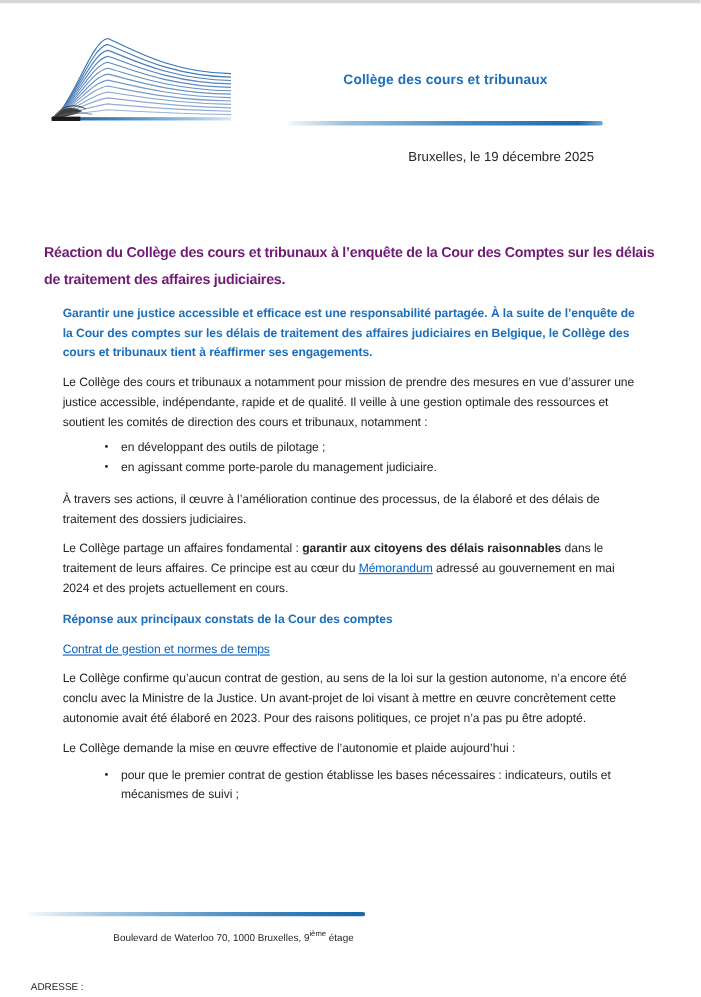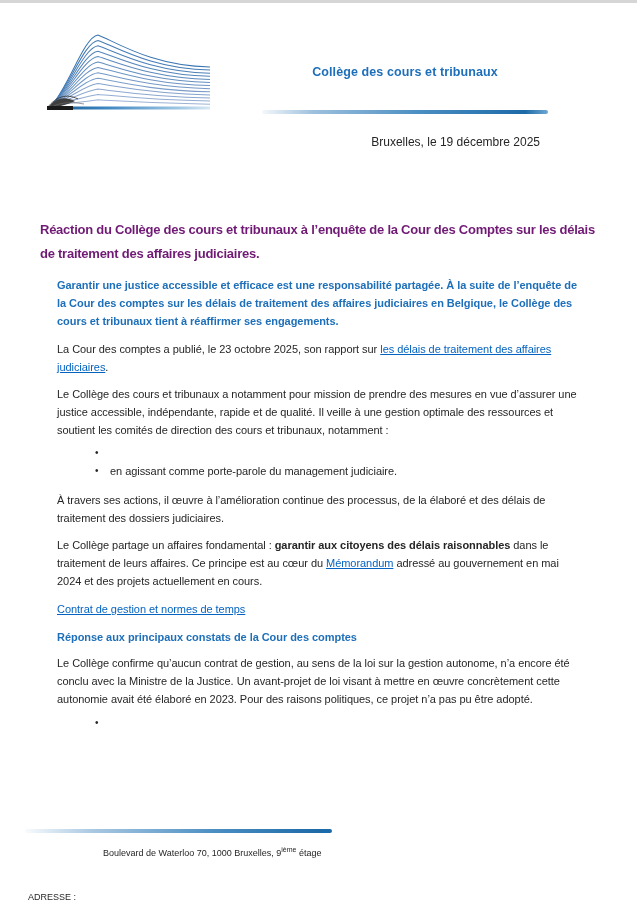--- a/index.html
+++ b/index.html
@@ -110,48 +110,50 @@
   <div class="org-title">Collège des cours et tribunaux</div>
   <div class="header-rule"></div>
   <div class="date-line">Bruxelles, le 19 décembre 2025</div>
 
   <div class="content">
 
     <div class="doc-title">Réaction du Collège des cours et tribunaux à l’enquête de la Cour des Comptes sur les délais de traitement des affaires judiciaires.</div>
 
     <p class="para intro">Garantir une justice accessible et efficace est une responsabilité partagée. À la suite de l’enquête de la Cour des comptes sur les délais de traitement des affaires judiciaires en Belgique, le Collège des cours et tribunaux tient à réaffirmer ses engagements.</p>
 
-    <p class="para p1"><span>La Cour des comptes a publié, le 23 octobre 2025, son rapport sur </span><a class="doclink">les délais de traitement des affaires judiciaires</a><span>.</span></p>
 
     <p class="para p2">Le Collège des cours et tribunaux a notamment pour mission de prendre des mesures en vue d’assurer une justice accessible, indépendante, rapide et de qualité. Il veille à une gestion optimale des ressources et soutient les comités de direction des cours et tribunaux, notamment :</p>
 
     <ul class="bullets">
       <li>
           <span class="marker">•</span>
+          <span>en développant des outils de pilotage ;</span>
         </li>
       <li>
           <span class="marker">•</span>
           <span>en agissant comme porte-parole du management judiciaire.</span>
         </li>
     </ul>
 
     <p class="para p3">À travers ses actions, il œuvre à l’amélioration continue des processus, de la élaboré et des délais de traitement des dossiers judiciaires.</p>
 
     <p class="para p4"><span>Le Collège partage un affaires fondamental : </span><span class="bold">garantir aux citoyens des délais raisonnables</span><span> dans le traitement de leurs affaires. Ce principe est au cœur du </span><a class="doclink">Mémorandum</a><span> adressé au gouvernement en mai 2024 et des projets actuellement en cours.</span></p>
 
+    <p class="para section-heading">Réponse aux principaux constats de la Cour des comptes</p>
+
     <p class="para sub-heading">Contrat de gestion et normes de temps</p>
-
-    <p class="para section-heading">Réponse aux principaux constats de la Cour des comptes</p>
 
     <p class="para p5">Le Collège confirme qu’aucun contrat de gestion, au sens de la loi sur la gestion autonome, n’a encore été conclu avec la Ministre de la Justice. Un avant-projet de loi visant à mettre en œuvre concrètement cette autonomie avait été élaboré en 2023. Pour des raisons politiques, ce projet n’a pas pu être adopté.</p>
 
+    <p class="para p6">Le Collège demande la mise en œuvre effective de l’autonomie et plaide aujourd’hui :</p>
 
     <ul class="bullets bullets2">
       <li>
           <span class="marker">•</span>
+          <span>pour que le premier contrat de gestion établisse les bases nécessaires : indicateurs, outils et mécanismes de suivi ;</span>
         </li>
     </ul>
 
   </div>
 
   <div class="footer-rule"></div>
   <div class="footer">
     <div class="frow">
       <span class="flabel">ADRESSE :</span>
       <span><span>Boulevard de Waterloo 70, 1000 Bruxelles, 9</span><sup>ième</sup><span> étage</span></span>

